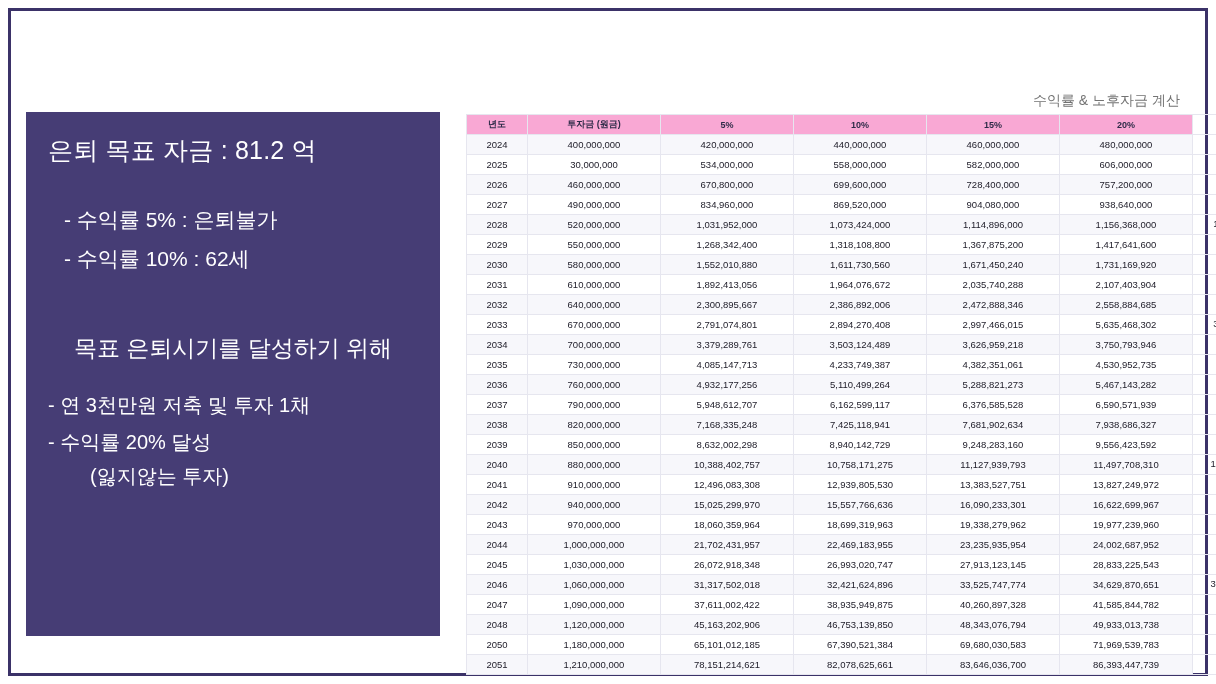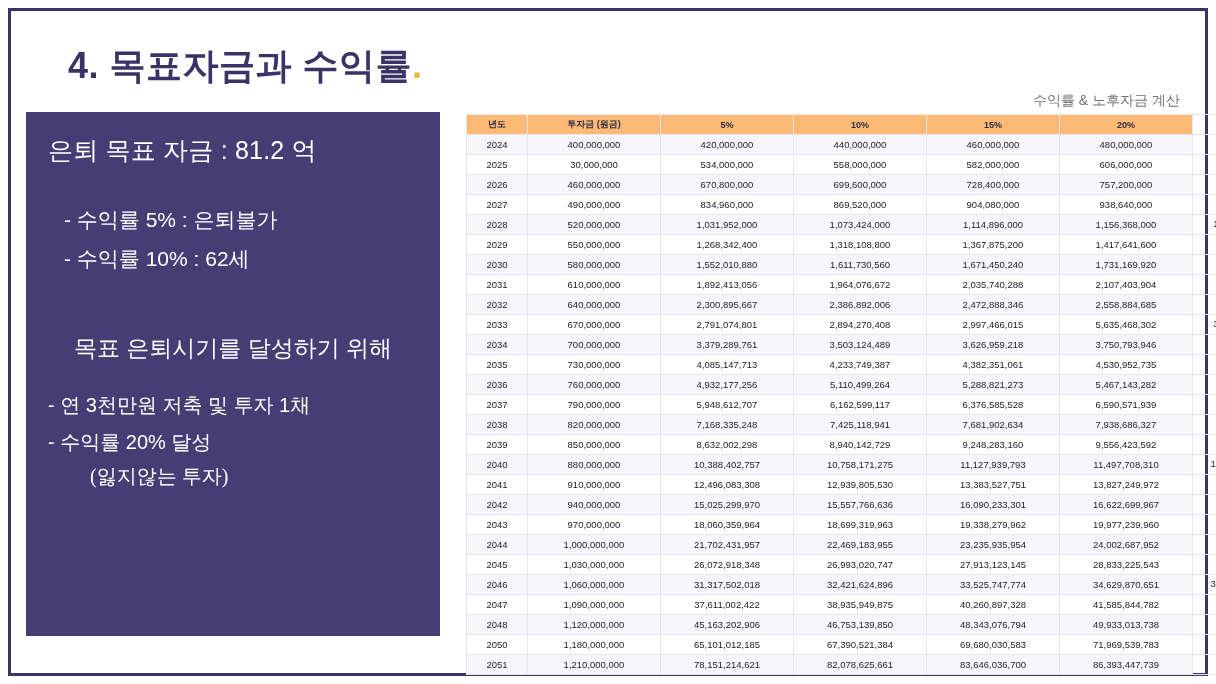--- a/index.html
+++ b/index.html
@@ -84,21 +84,20 @@
   .panel-action {
     font-size: 20px;
     line-height: 1.85;
     white-space: nowrap;
   }
   .panel-note {
     font-size: 20px;
     margin-left: 42px;
     margin-top: 2px;
     white-space: nowrap;
-    font-family: Liberation Serif, serif;
   }
   
   .table-caption {
     position: absolute;
     right: 36px;
     top: 92px;
     font-size: 14px;
     color: #737373;
     white-space: nowrap;
   }
@@ -118,21 +117,21 @@
   table.sheet th,
   table.sheet td {
     border: 1px solid #e6e6ef;
     padding: 2px 4px;
     text-align: center;
     height: 15px;
     overflow: hidden;
     white-space: nowrap;
   }
   table.sheet thead th {
-    background: #fdba74;
+    background: #f9a8d4;
     color: #2e2b48;
     font-weight: bold;
     font-size: 9px;
   }
   table.sheet tbody tr:nth-child(odd) td {
     background: #f7f7fb;
   }
   table.sheet tbody tr:nth-child(even) td {
     background: #ffffff;
   }
@@ -150,23 +149,20 @@
     border: none;
     background: transparent !important;
   }
 </style>
 </head>
 <body>
 
 <div class="slide">
   <div class="slide-border"></div>
 
-  <div class="title">
-    <span>4. 목표자금과 수익률</span><span class="title-dot">.</span>
-  </div>
 
   <div class="panel">
     <div class="panel-head">은퇴 목표 자금 : 81.2 억</div>
 
     <div class="panel-rules">
       <div class="panel-rule">- 수익률 5% : 은퇴불가</div>
       <div class="panel-rule">- 수익률 10% : 62세</div>
     </div>
 
     <div class="panel-mid">목표 은퇴시기를 달성하기 위해</div>

